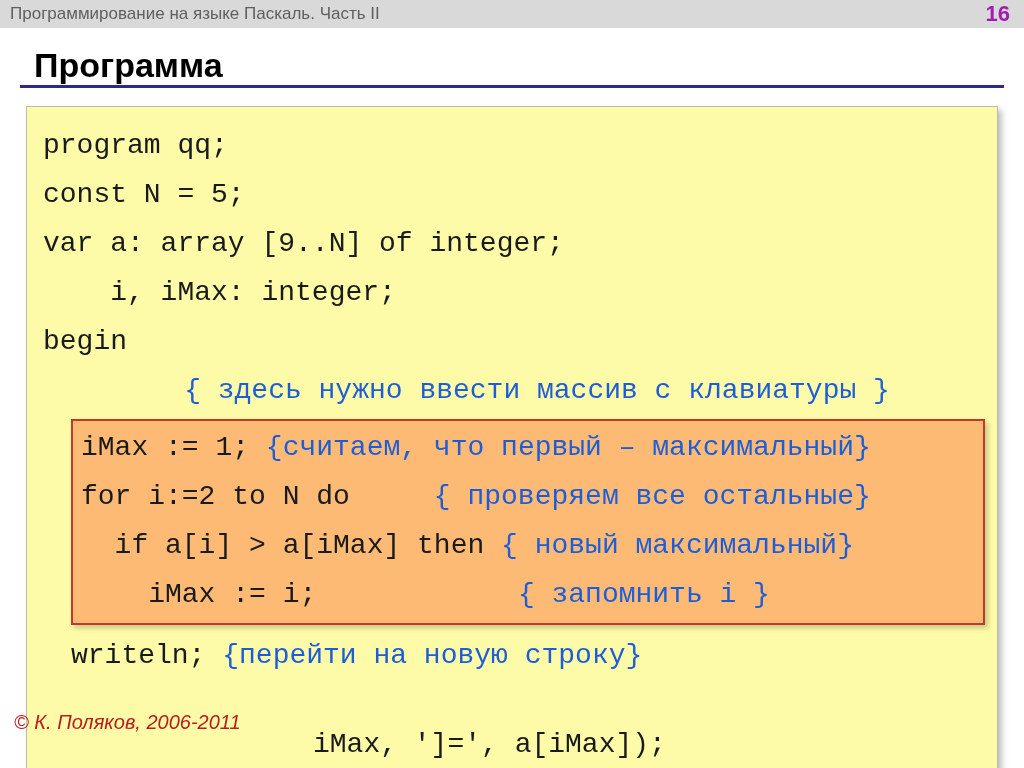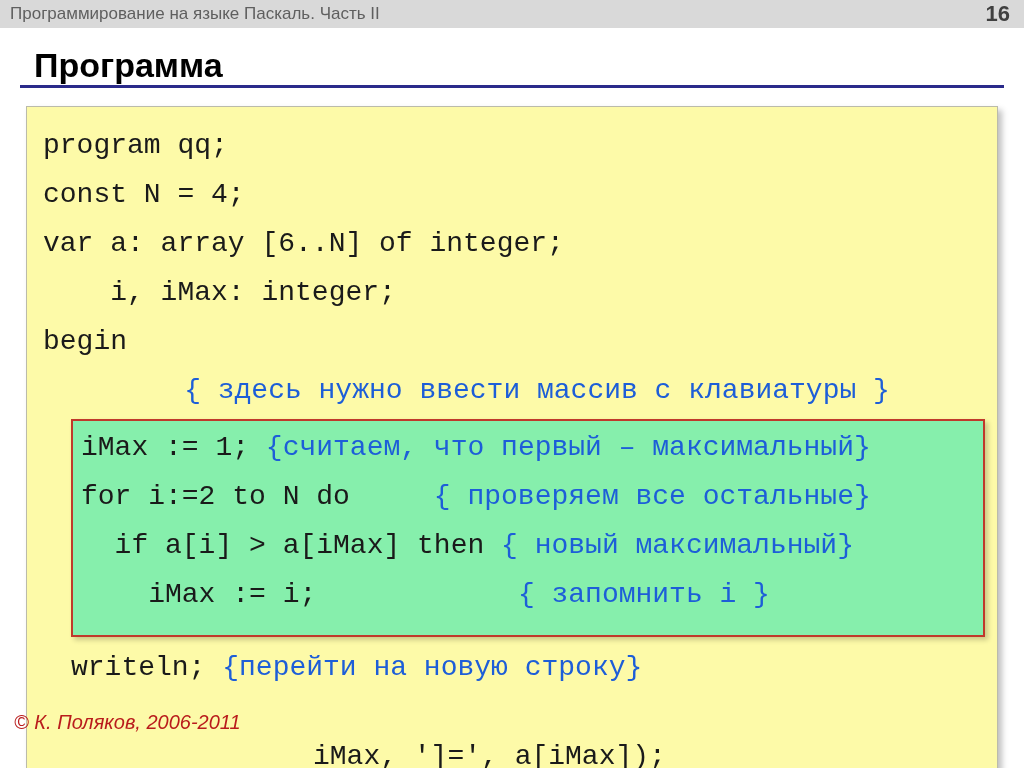--- a/index.html
+++ b/index.html
@@ -7,21 +7,21 @@
   .slide {
     width: 1024px; height: 744px; position: relative;
     background: #fff;
   }
   .header-bar {
     height: 28px; background: #d9d9d9;
     display: flex; align-items: center; justify-content: space-between;
     padding: 0 14px 0 10px;
     font-size: 17px; color: #5f5f5f;
   }
-  .header-bar .pg { font-size: 22px; font-weight: bold; color: #404040; }
+  .header-bar .pg { font-size: 22px; font-weight: bold; color: #a21caf; }
   .title {
     font-size: 34px; font-weight: bold; color: #000;
     padding: 18px 0 0 34px;
   }
   .title-underline {
     height: 3px; background: #2a2a8a; margin: 0 20px 0 20px;
   }
   .code-panel {
     margin: 18px 26px 0 26px;
     background: #fdfaa8;
@@ -29,23 +29,23 @@
     box-shadow: 4px 4px 6px rgba(0,0,0,0.25);
     padding: 14px 16px 16px 16px;
     font-family: "Courier New", monospace;
     font-size: 28px;
     line-height: 1.75;
     color: #1a1a1a;
     position: relative;
   }
   .hl-box {
     border: 2px solid #c0392b;
-    background: #86efac;
+    background: #fdba74;
     box-shadow: 3px 3px 5px rgba(0,0,0,0.2);
-    padding: 2px 8px 16px 8px;
+    padding: 2px 8px 4px 8px;
     margin: 4px -4px 6px 28px;
   }
   .cm { color: #1d5ed8; text-align: center; }
   .footer {
     position: absolute; left: 14px; bottom: 10px;
     font-size: 20px; color: #b91c1c; font-style: italic;
   }
   .ln { white-space: pre; }
   .ind1 { padding-left: 50px; }
   .ind2 { padding-left: 28px; }
@@ -58,22 +58,22 @@
   <div class="header-bar">
     <span>Программирование на языке Паскаль. Часть II</span>
     <span class="pg">16</span>
   </div>
 
   <div class="title">Программа</div>
   <div class="title-underline"></div>
 
   <div class="code-panel">
     <div class="ln">program qq;</div>
-    <div class="ln">const N = 4;</div>
-    <div class="ln">var a: array [6..N] of integer;</div>
+    <div class="ln">const N = 5;</div>
+    <div class="ln">var a: array [9..N] of integer;</div>
     <div class="ln">    i, iMax: integer;</div>
     <div class="ln">begin</div>
     <div class="ln ind1 cm">{ здесь нужно ввести массив с клавиатуры }</div>
 
     <div class="hl-box">
       <div class="ln"><span>iMax := 1; </span><span class="cm">{считаем, что первый – максимальный}</span></div>
       <div class="ln"><span>for i:=2 to N do     </span><span class="cm">{ проверяем все остальные}</span></div>
       <div class="ln"><span>  if a[i] &gt; a[iMax] then </span><span class="cm">{ новый максимальный}</span></div>
       <div class="ln"><span>    iMax := i;            </span><span class="cm">{ запомнить i }</span></div>
     </div>

